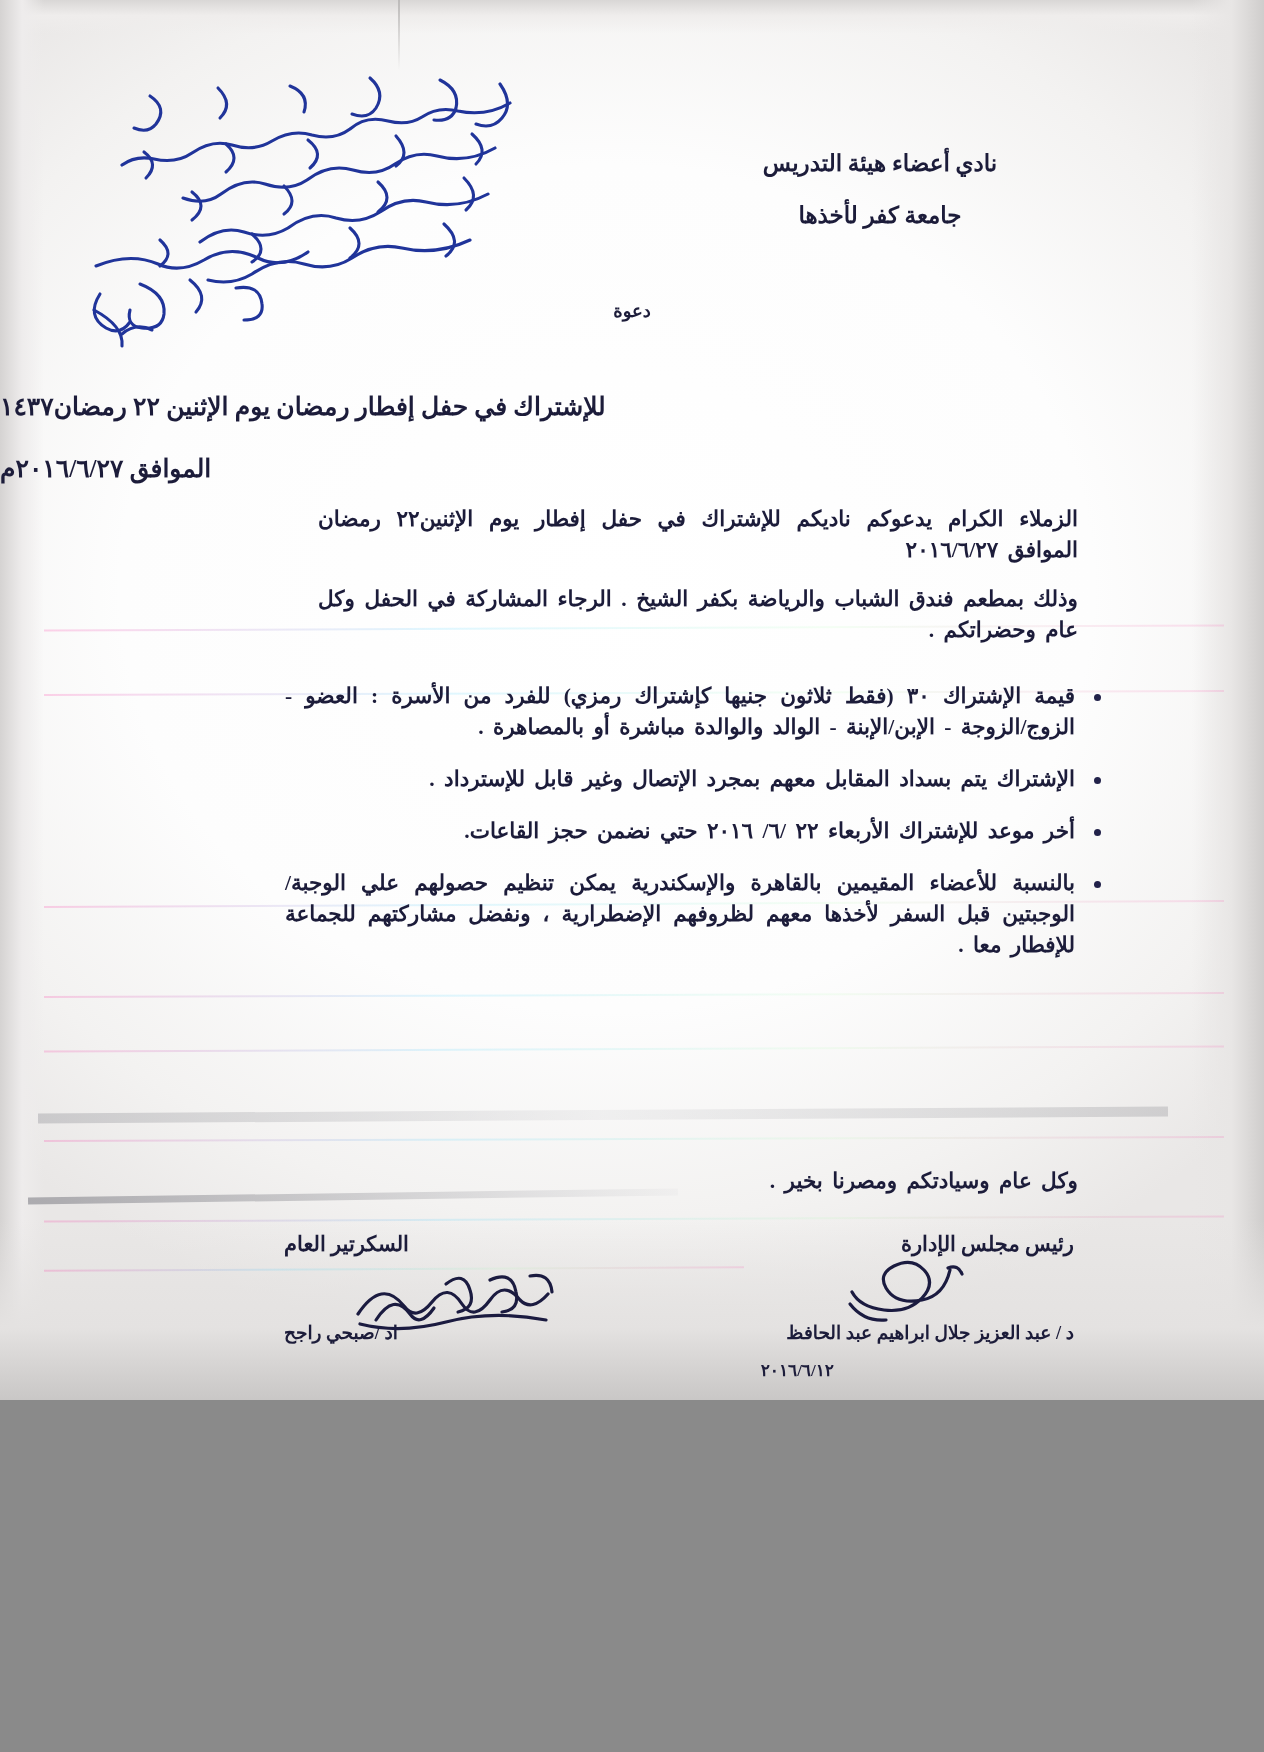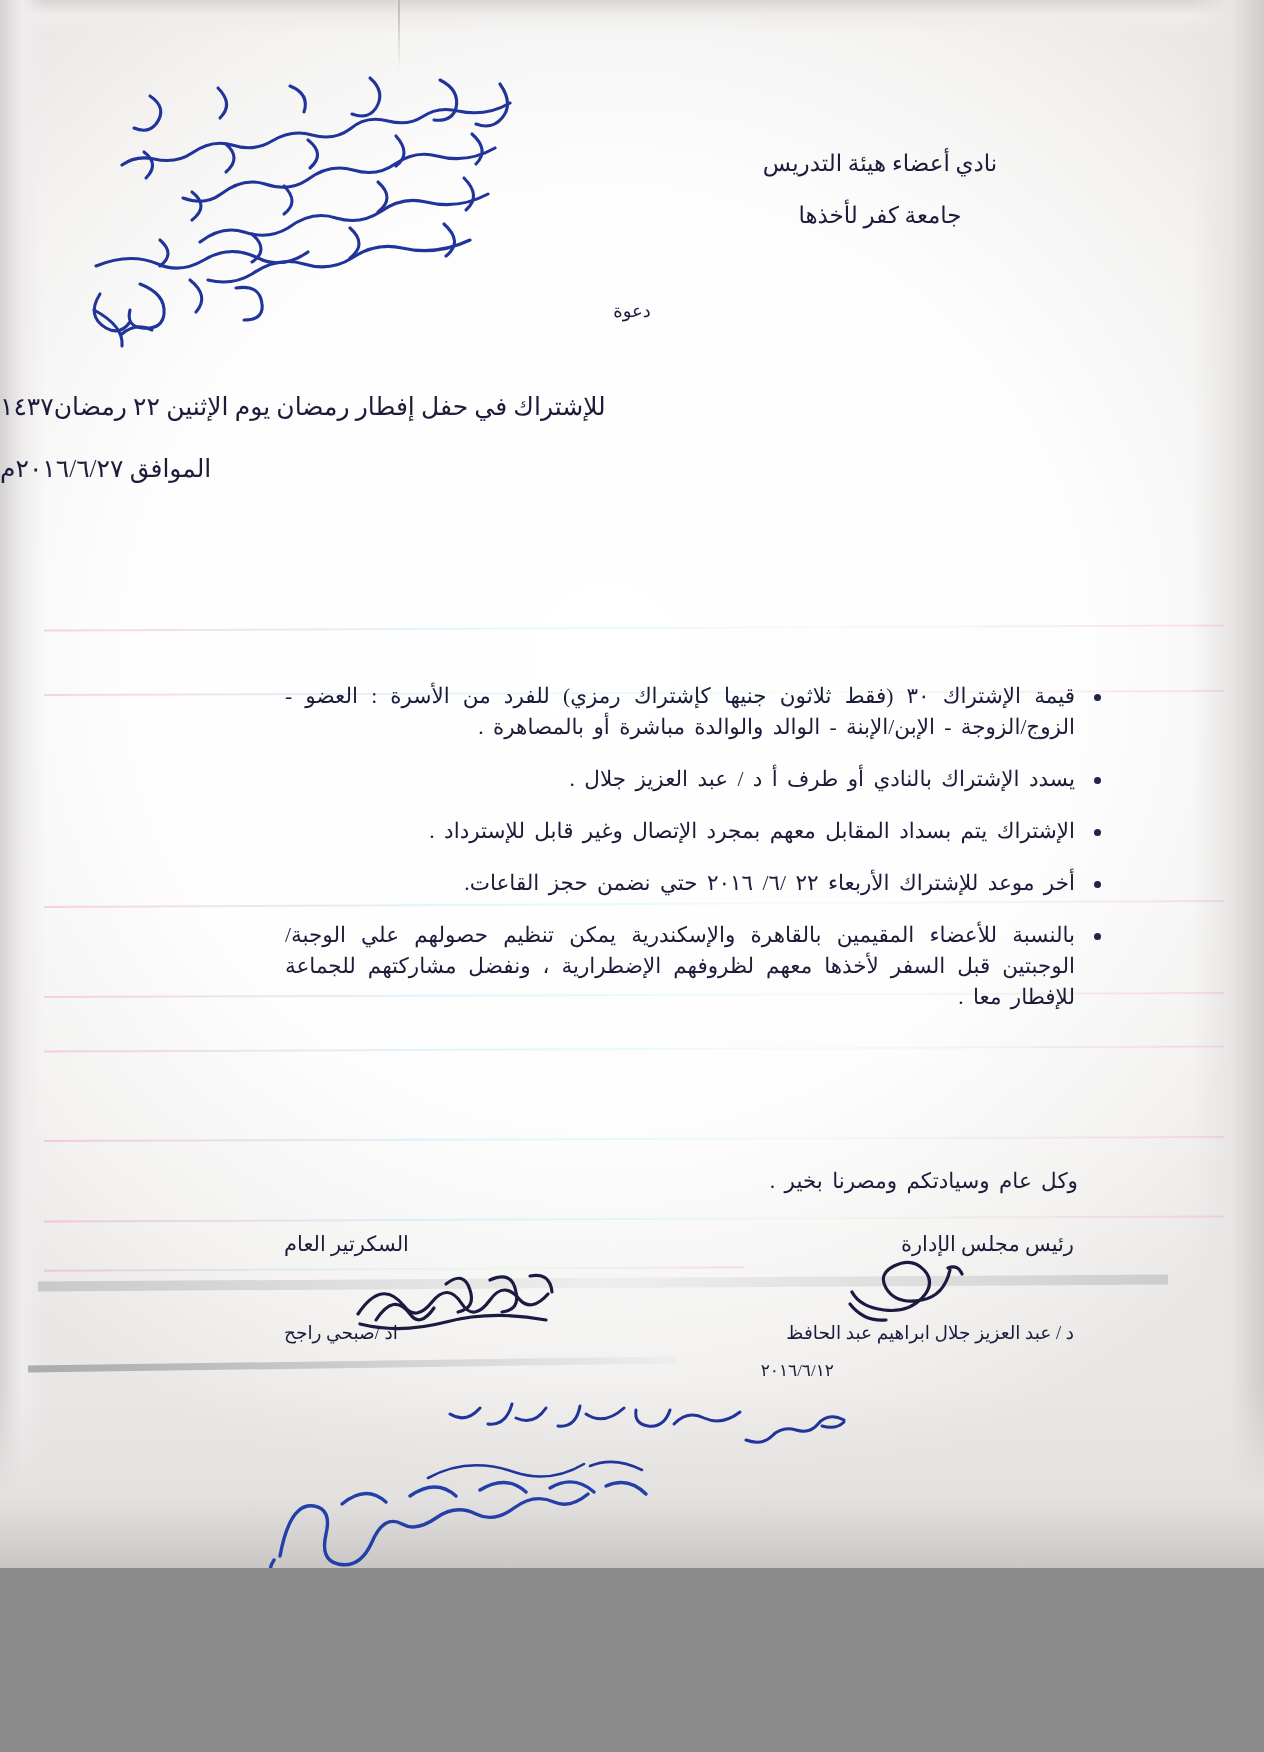--- a/index.html
+++ b/index.html
@@ -4,26 +4,27 @@
 <title>Scanned Invitation Document</title>
 <style>
   html, body {
     margin: 0;
     padding: 0;
     background: #8a8a8a;
   }
   #page {
     position: relative;
     width: 1264px;
-    height: 1568px;
+    height: 1400px;
     margin: 0 auto;
     background: #0f766e;
     overflow: hidden;
     font-family: "Liberation Serif", "DejaVu Serif", serif;
     color: #1c1c3a;
+    font-weight: bold;
   }
 
   
   .paper {
     position: absolute;
     inset: 0;
     background:
       radial-gradient(ellipse 70% 55% at 48% 42%, #ffffff 0%, #fdfdfd 55%, #f3f2f1 82%, #e9e7e6 100%);
   }
   .scan-shadow-top {
@@ -214,24 +215,27 @@
     <div>جامعة كفر لأخذها</div>
   </div>
 
   <div class="doc-title">دعوة</div>
 
   <div class="subtitle">
     <div>للإشتراك في حفل إفطار رمضان يوم الإثنين ٢٢ رمضان١٤٣٧</div>
     <div>الموافق ٢٠١٦/٦/٢٧م</div>
   </div>
 
+  <div class="body-block">
+    <p>الزملاء الكرام يدعوكم ناديكم للإشتراك في حفل إفطار يوم الإثنين٢٢ رمضان الموافق ٢٠١٦/٦/٢٧</p>
+    <p>وذلك بمطعم فندق الشباب والرياضة بكفر الشيخ . الرجاء المشاركة في الحفل وكل عام وحضراتكم .</p>
+  </div>
 
   <ul class="bullets">
     <li>قيمة الإشتراك ٣٠ (فقط ثلاثون جنيها كإشتراك رمزي) للفرد من الأسرة : العضو - الزوج/الزوجة - الإبن/الإبنة - الوالد والوالدة مباشرة أو بالمصاهرة .</li>
-    <li>يسدد الإشتراك بالنادي أو طرف أ د / عبد العزيز جلال .</li>
     <li>الإشتراك يتم بسداد المقابل معهم بمجرد الإتصال وغير قابل للإسترداد .</li>
     <li>أخر موعد للإشتراك الأربعاء ٢٢ /٦/ ٢٠١٦ حتي نضمن حجز القاعات.</li>
     <li>بالنسبة للأعضاء المقيمين بالقاهرة والإسكندرية يمكن تنظيم حصولهم علي الوجبة/الوجبتين قبل السفر لأخذها معهم لظروفهم الإضطرارية ، ونفضل مشاركتهم للجماعة للإفطار معا .</li>
   </ul>
 
   <div class="closing">وكل عام وسيادتكم ومصرنا بخير .</div>
 
   <div class="sig-row">
     <div class="sig-left">رئيس مجلس الإدارة</div>
     <div class="sig-right">السكرتير العام</div>

